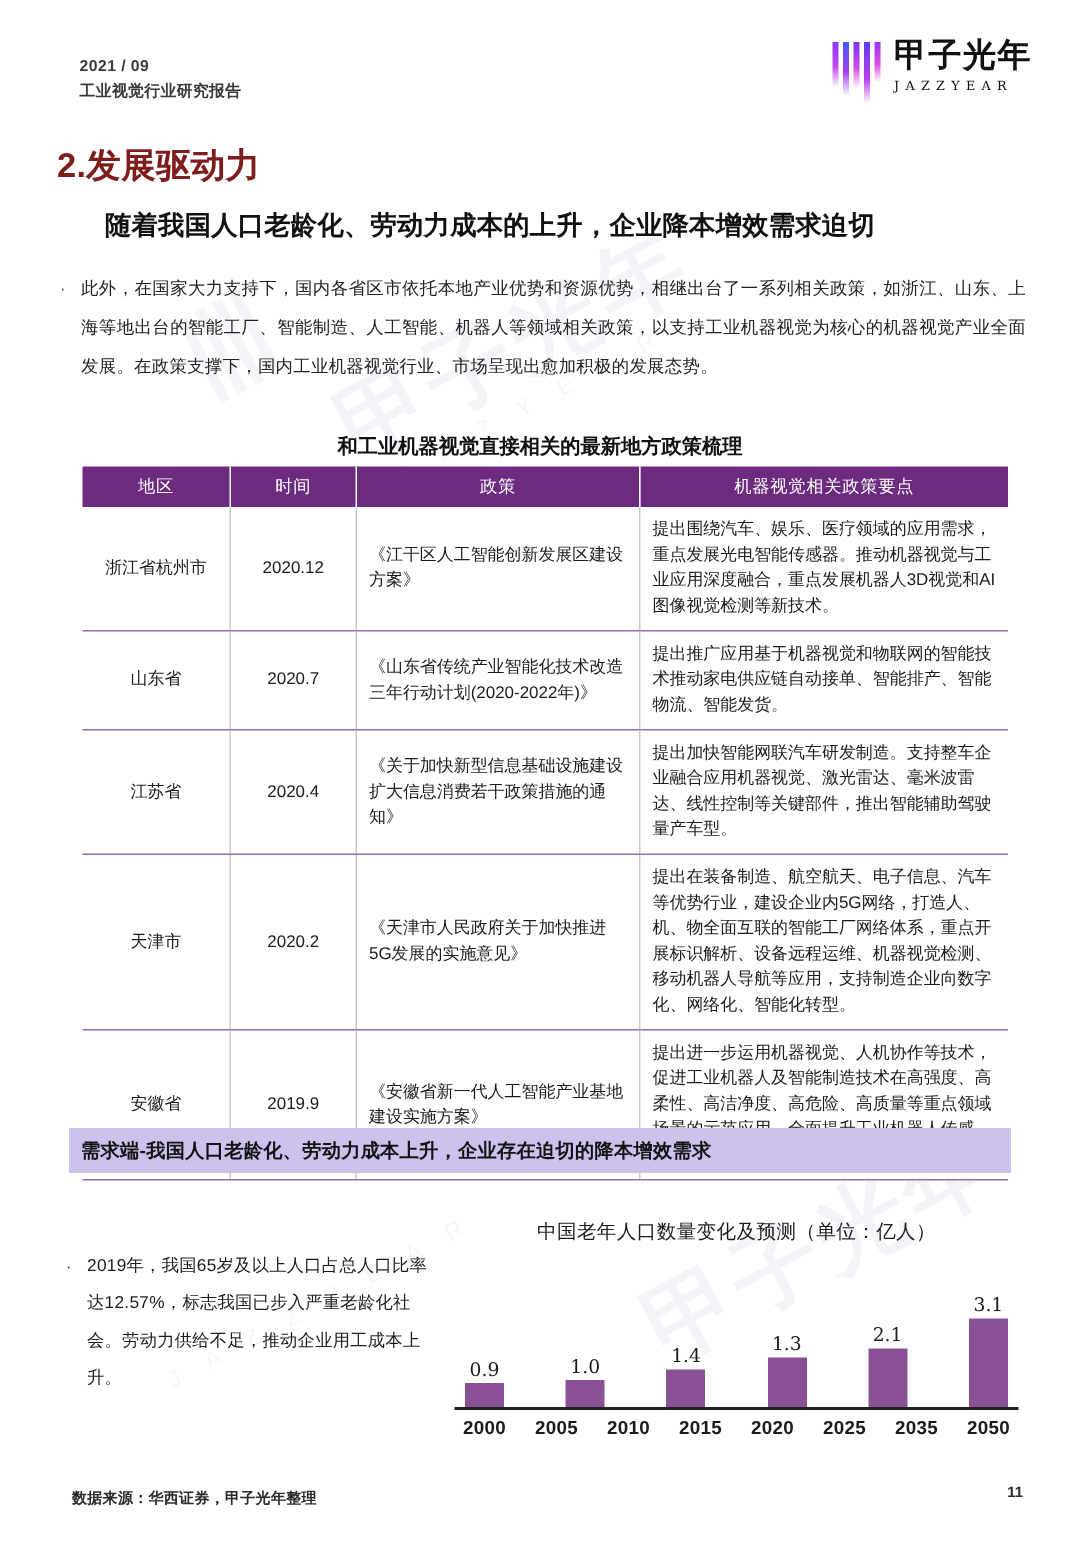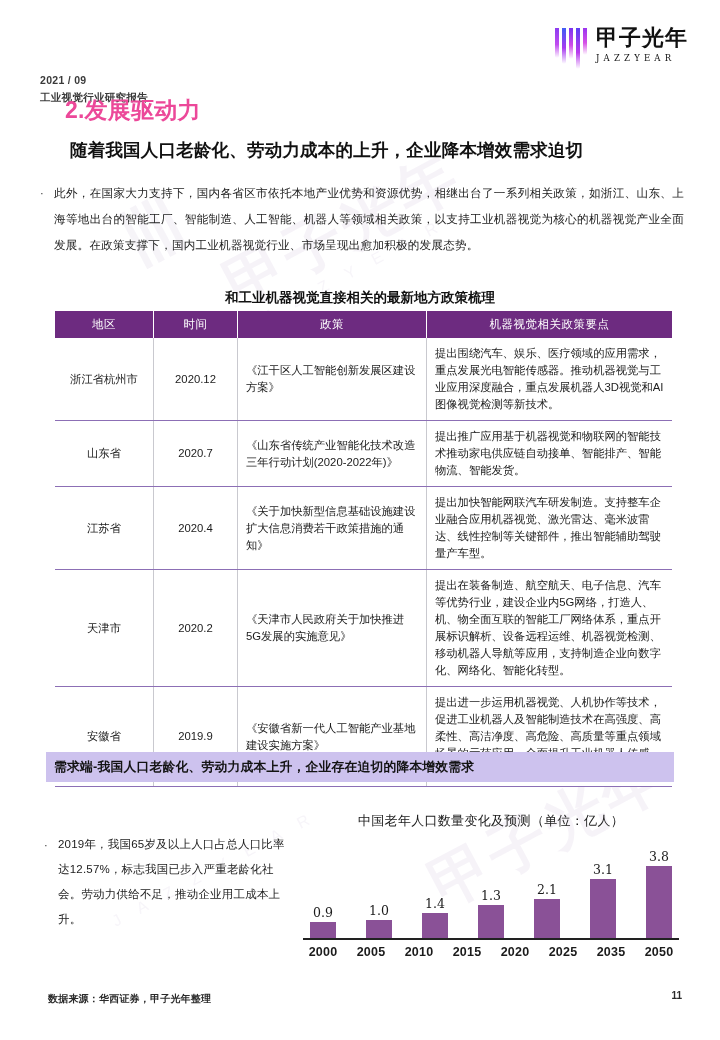--- a/index.html
+++ b/index.html
@@ -58,24 +58,23 @@
   
   .page-header {
     position: absolute;
     left: 0; top: 0;
     width: 720px;
     height: 92px;
     z-index: 2;
   }
   .hdr-meta {
     position: absolute;
-    left: 40px;
+    left: 53px;
     top: 36px;
     line-height: 1.65;
-    margin-top: 36px;
   }
   .hdr-date {
     font-size: 10.5px;
     color: #3a3a3a;
     font-weight: 700;
     letter-spacing: 0.3px;
   }
   .hdr-report {
     font-size: 10.5px;
     color: #3a3a3a;
@@ -124,23 +123,22 @@
   }
 
   
   .section-title {
     position: absolute;
     left: 38px;
     top: 95px;
     font-size: 23px;
     font-weight: 700;
     letter-spacing: 0.2px;
-    color: #ec4899;
-    z-index: 2;
-    margin-left: 27px;
+    color: #7f1d1d;
+    z-index: 2;
   }
   .section-subtitle {
     position: absolute;
     left: 38px;
     top: 138px;
     font-size: 17.5px;
     font-weight: 700;
     color: #111;
     letter-spacing: 0.2px;
     z-index: 2;
@@ -477,24 +475,20 @@
         <div class="bar-rect" style="height: 35.1429px; background: rgb(138, 81, 151);"></div>
       </div>
       <div class="bar-col">
         <div class="bar-value">2.1</div>
         <div class="bar-rect" style="height: 41px; background: rgb(138, 81, 151);"></div>
       </div>
       <div class="bar-col">
         <div class="bar-value">3.1</div>
         <div class="bar-rect" style="height: 60.5238px; background: rgb(138, 81, 151);"></div>
       </div>
-      <div class="bar-col">
-        <div class="bar-value">3.8</div>
-        <div class="bar-rect" style="height: 74.1905px; background: rgb(138, 81, 151);"></div>
-      </div>
     </div>
   <div class="chart-xaxis" id="chart-xaxis">
       <div class="x-label">2000</div>
       <div class="x-label">2005</div>
       <div class="x-label">2010</div>
       <div class="x-label">2015</div>
       <div class="x-label">2020</div>
       <div class="x-label">2025</div>
       <div class="x-label">2035</div>
       <div class="x-label">2050</div>

